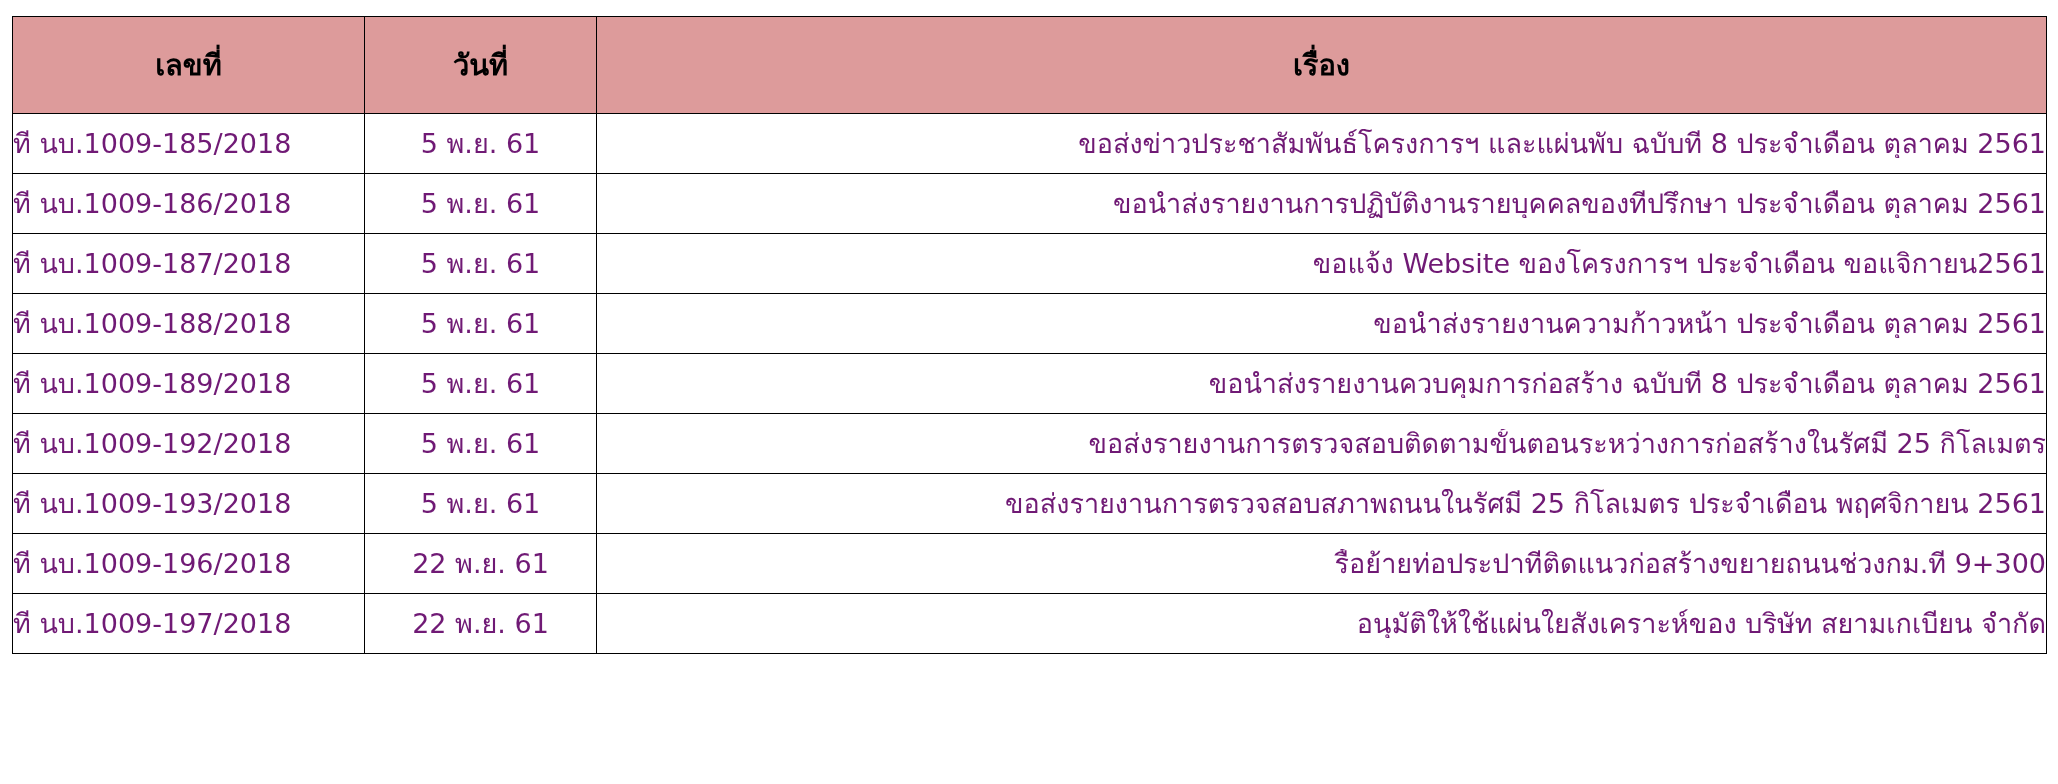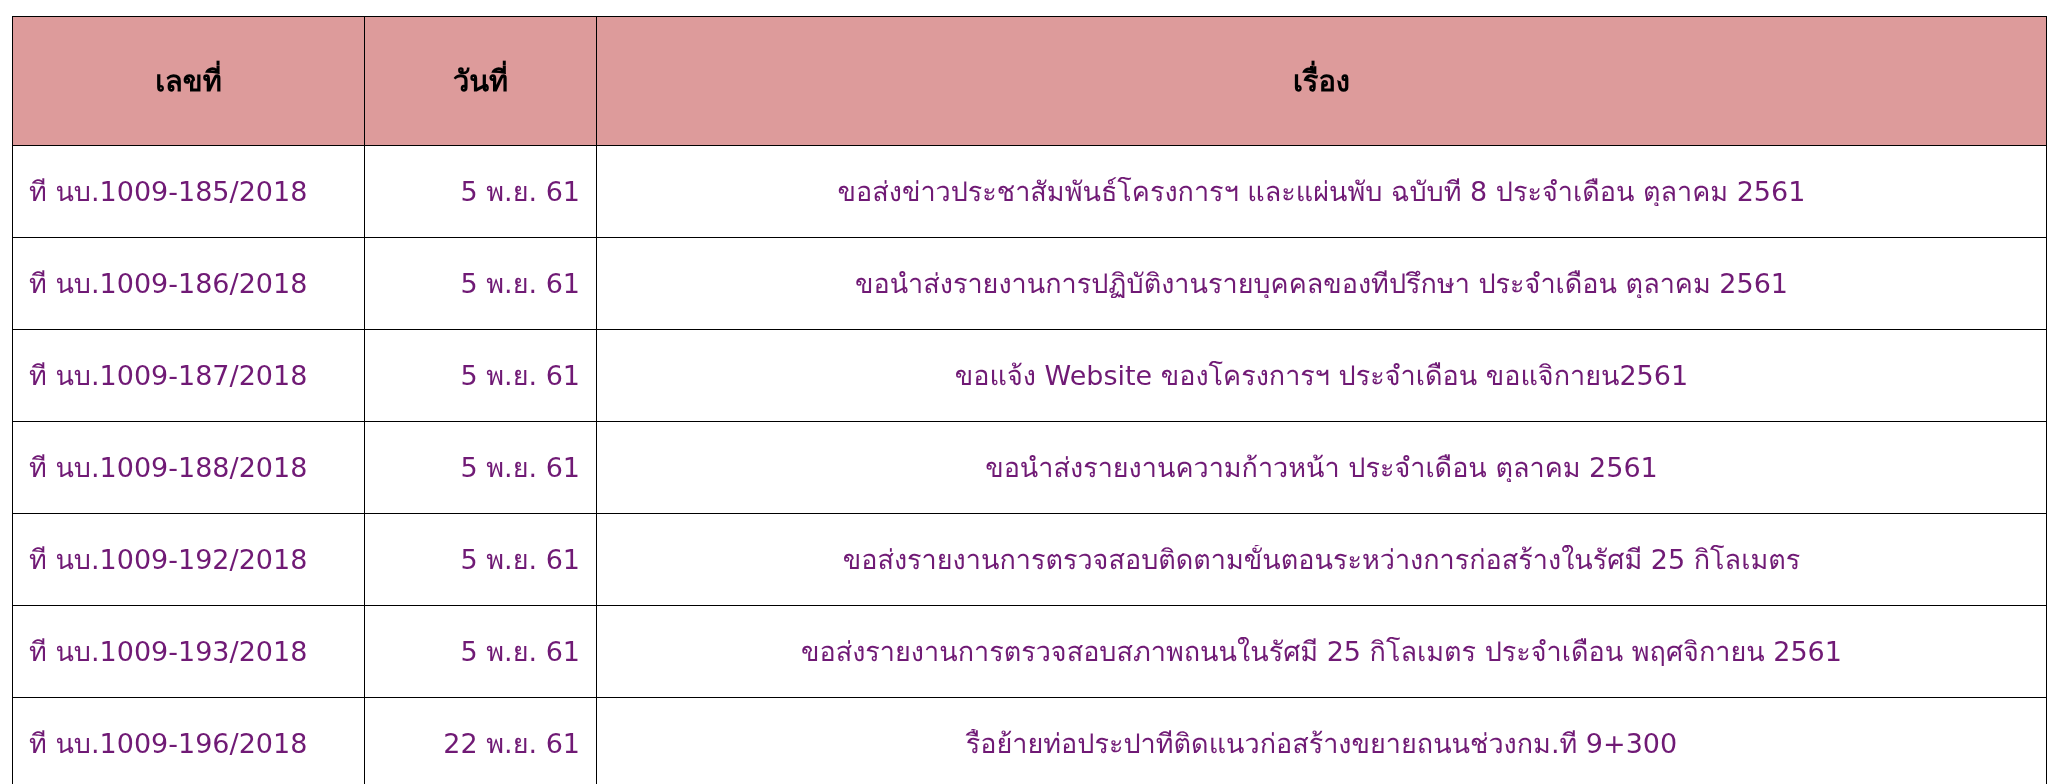--- a/index.html
+++ b/index.html
@@ -20,21 +20,21 @@
   }
   table.doc-table {
     border-collapse: collapse;
     table-layout: fixed;
     width: 2034px;
     margin: 0;
   }
   table.doc-table th,
   table.doc-table td {
     border: 1px solid #000000;
-    padding: 16px;
+    padding: 0;
     vertical-align: middle;
   }
   thead th {
     background: #dd9b9b;
     height: 96px;
     text-align: center;
     font-weight: bold;
     font-size: 29px;
     color: #000000;
   }
@@ -46,24 +46,24 @@
     height: 59px;
     font-size: 27px;
     color: #701a75;
     font-weight: normal;
   }
   td.cell-no {
     text-align: left;
     padding-left: 14px;
   }
   td.cell-date {
-    text-align: right;
+    text-align: center;
   }
   td.cell-subj {
-    text-align: center;
+    text-align: right;
     padding-left: 18px;
     margin-left: 12px;
   }
   .cell-text {
     display: block;
     line-height: 1.1;
     white-space: nowrap;
     overflow: hidden;
   }
 </style>
@@ -124,20 +124,31 @@
           </td>
         <td class="cell-date">
             <span class="cell-text">5 พ.ย. 61</span>
           </td>
         <td class="cell-subj">
             <span class="cell-text">ขอนำส่งรายงานความก้าวหน้า ประจำเดือน ตุลาคม 2561</span>
           </td>
       </tr>
       <tr>
         <td class="cell-no">
+            <span class="cell-text">ที่ นบ.1009-189/2018</span>
+          </td>
+        <td class="cell-date">
+            <span class="cell-text">5 พ.ย. 61</span>
+          </td>
+        <td class="cell-subj">
+            <span class="cell-text">ขอนำส่งรายงานควบคุมการก่อสร้าง ฉบับที่ 8 ประจำเดือน ตุลาคม 2561</span>
+          </td>
+      </tr>
+      <tr>
+        <td class="cell-no">
             <span class="cell-text">ที่ นบ.1009-192/2018</span>
           </td>
         <td class="cell-date">
             <span class="cell-text">5 พ.ย. 61</span>
           </td>
         <td class="cell-subj">
             <span class="cell-text">ขอส่งรายงานการตรวจสอบติดตามขั้นตอนระหว่างการก่อสร้างในรัศมี  25  กิโลเมตร</span>
           </td>
       </tr>
       <tr>
@@ -155,15 +166,26 @@
         <td class="cell-no">
             <span class="cell-text">ที่ นบ.1009-196/2018</span>
           </td>
         <td class="cell-date">
             <span class="cell-text">22 พ.ย. 61</span>
           </td>
         <td class="cell-subj">
             <span class="cell-text">รื้อย้ายท่อประปาที่ติดแนวก่อสร้างขยายถนนช่วงกม.ที่ 9+300</span>
           </td>
       </tr>
+      <tr>
+        <td class="cell-no">
+            <span class="cell-text">ที่ นบ.1009-197/2018</span>
+          </td>
+        <td class="cell-date">
+            <span class="cell-text">22 พ.ย. 61</span>
+          </td>
+        <td class="cell-subj">
+            <span class="cell-text">อนุมัติให้ใช้แผ่นใยสังเคราะห์ของ บริษัท สยามเกเบียน จำกัด</span>
+          </td>
+      </tr>
     </tbody>
   </table>
 </div>
 
 </body></html>

